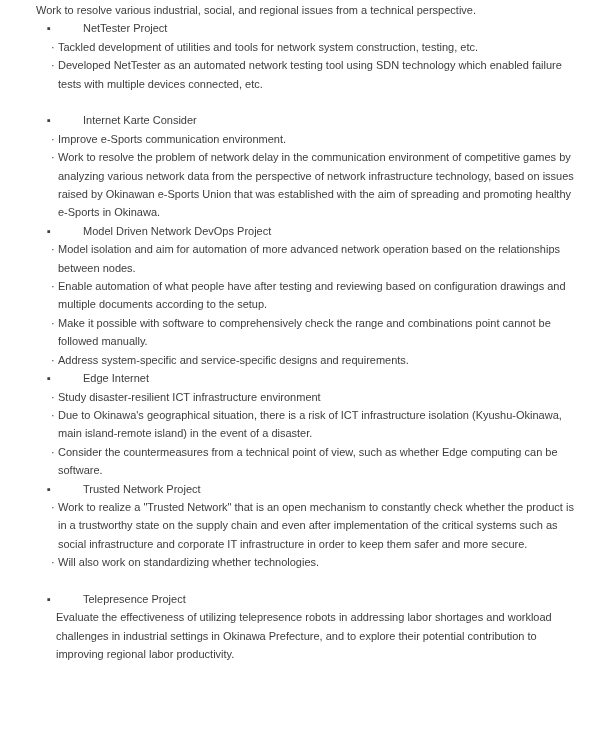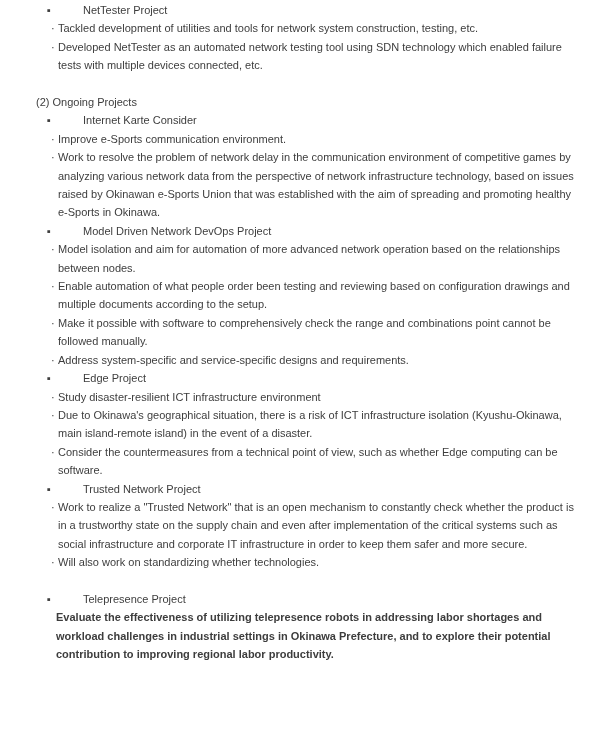--- a/index.html
+++ b/index.html
@@ -16,27 +16,28 @@
     color: #3d3d3d;
     -webkit-font-smoothing: antialiased;
   }
   .ln { margin: 0; }
   .b1 { display: flex; margin-left: 11px; }
   .m1 { flex: none; width: 8px; }
   .b1text { flex: 1; padding-left: 28px; }
   .b2 { display: flex; margin-left: 15px; }
   .m2 { flex: none; width: 7px; }
   .b2text { flex: 1; }
-  .para { margin-left: 20px; font-weight: bold; }
+  .para { margin-left: 20px; }
   .spacer { height: 18.4px; }
 </style>
 </head>
 <body>
 
 <div class="page">
+  <p class="ln">Work to resolve various industrial, social, and regional issues from a technical perspective.</p>
   <div id="sections">
       <section>
     <div>
           <div>
     <div class="ln b1">
       <span class="m1">▪</span>
       <span class="b1text">NetTester Project</span>
     </div>
     <div>
               <div class="ln b2">
@@ -46,21 +47,20 @@
               <div class="ln b2">
     <span class="m2">·</span>
     <div class="b2text">Developed NetTester as an automated network testing tool using SDN technology which enabled failure tests with multiple devices connected, etc.</div>
   </div>
             </div>
   </div>
         </div>
   </section>
       <div class="spacer"></div>
       <section>
-    <p class="ln heading">(2) Ongoing Projects</p>
     <div>
           <div>
     <div class="ln b1">
       <span class="m1">▪</span>
       <span class="b1text">Internet Karte Consider</span>
     </div>
     <div>
               <div class="ln b2">
     <span class="m2">·</span>
     <div class="b2text">Improve e-Sports communication environment.</div>
@@ -76,36 +76,36 @@
       <span class="m1">▪</span>
       <span class="b1text">Model Driven Network DevOps Project</span>
     </div>
     <div>
               <div class="ln b2">
     <span class="m2">·</span>
     <div class="b2text">Model isolation and aim for automation of more advanced network operation based on the relationships between nodes.</div>
   </div>
               <div class="ln b2">
     <span class="m2">·</span>
-    <div class="b2text">Enable automation of what people order been testing and reviewing based on configuration drawings and multiple documents according to the setup.</div>
+    <div class="b2text">Enable automation of what people have after testing and reviewing based on configuration drawings and multiple documents according to the setup.</div>
   </div>
               <div class="ln b2">
     <span class="m2">·</span>
     <div class="b2text">Make it possible with software to comprehensively check the range and combinations point cannot be followed manually.</div>
   </div>
               <div class="ln b2">
     <span class="m2">·</span>
     <div class="b2text">Address system-specific and service-specific designs and requirements.</div>
   </div>
             </div>
   </div>
           <div>
     <div class="ln b1">
       <span class="m1">▪</span>
-      <span class="b1text">Edge Project</span>
+      <span class="b1text">Edge Internet</span>
     </div>
     <div>
               <div class="ln b2">
     <span class="m2">·</span>
     <div class="b2text">Study disaster-resilient ICT infrastructure environment</div>
   </div>
               <div class="ln b2">
     <span class="m2">·</span>
     <div class="b2text">Due to Okinawa's geographical situation, there is a risk of ICT infrastructure isolation (Kyushu-Okinawa, main island-remote island) in the event of a disaster.</div>
   </div>

